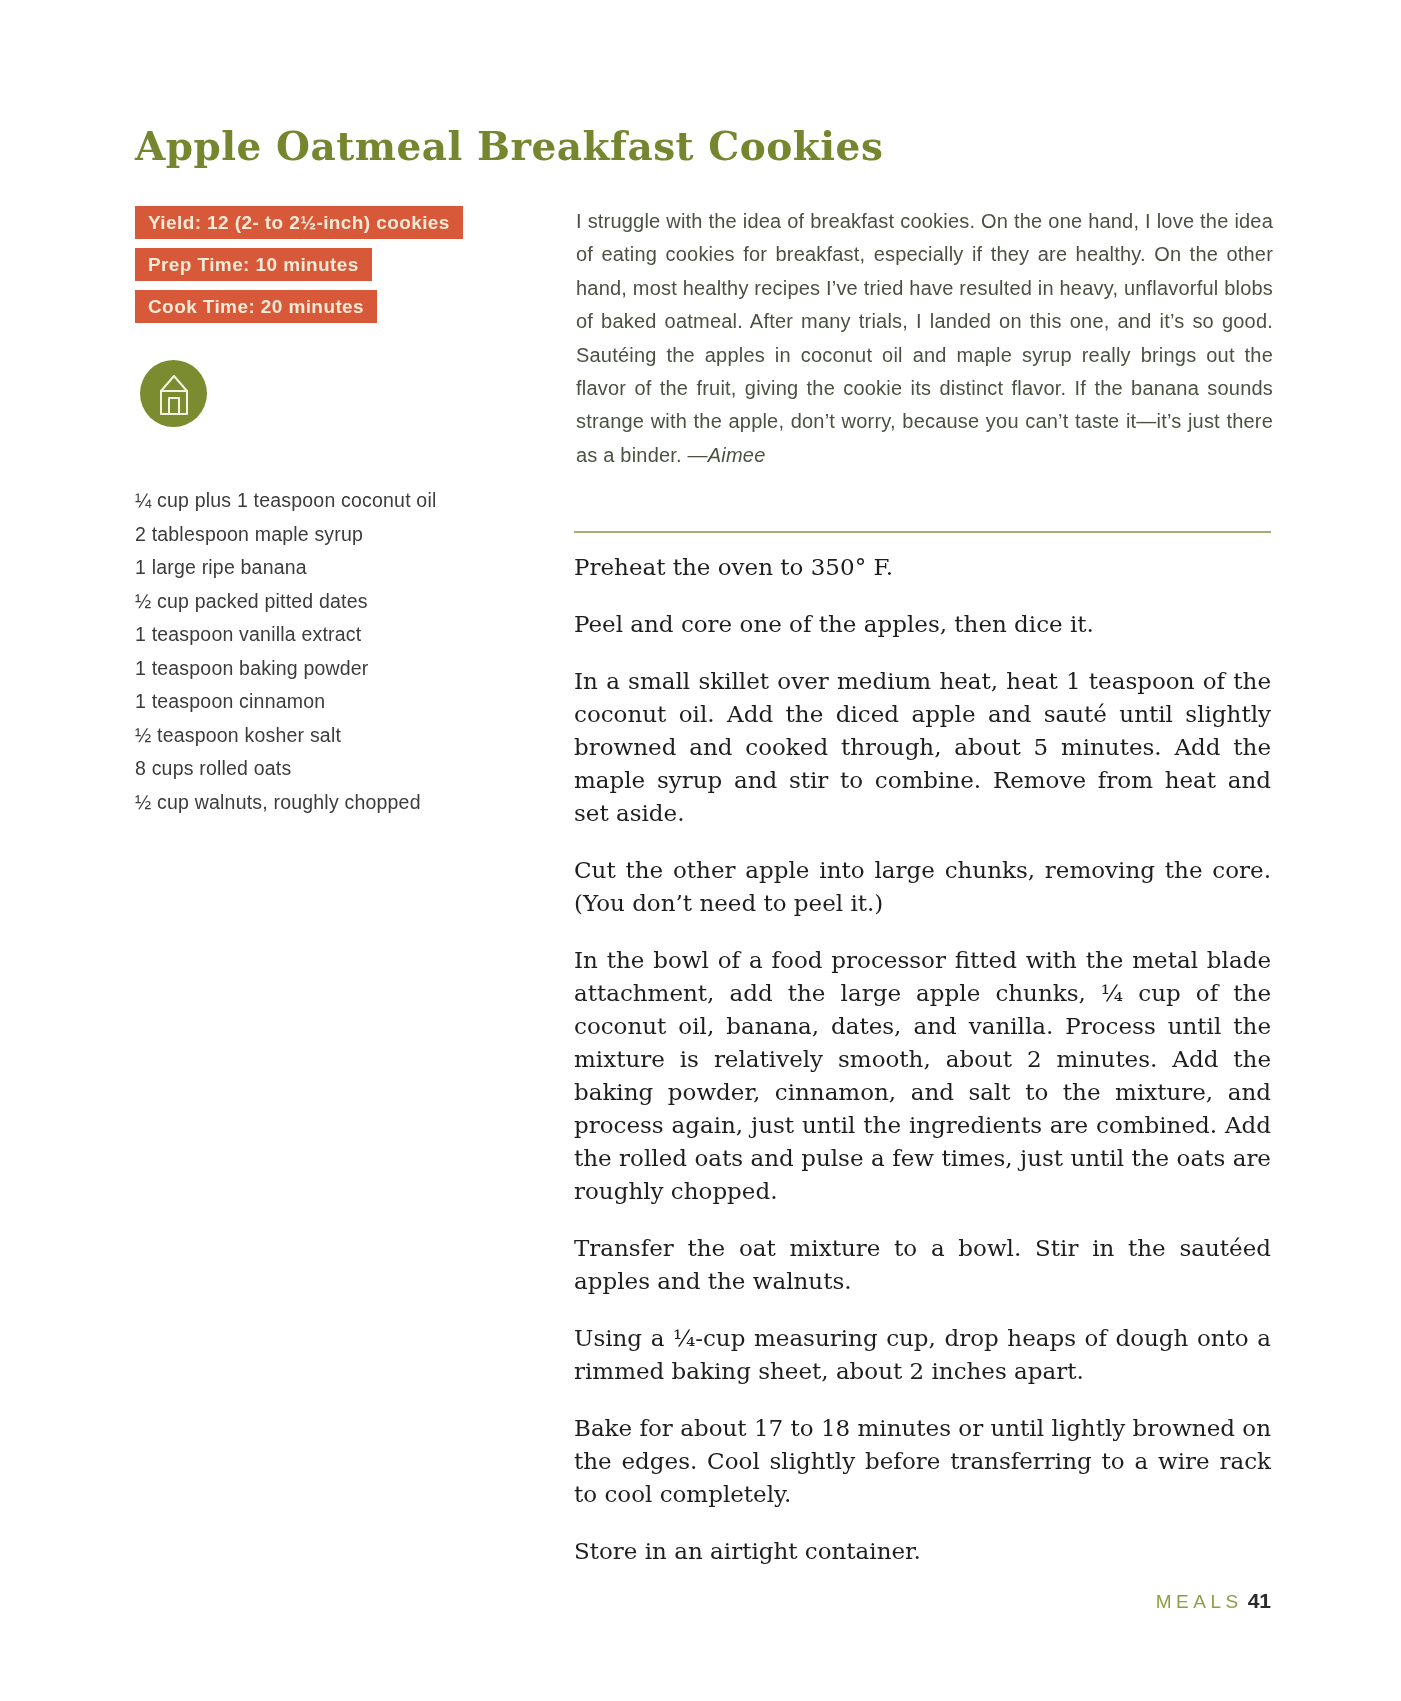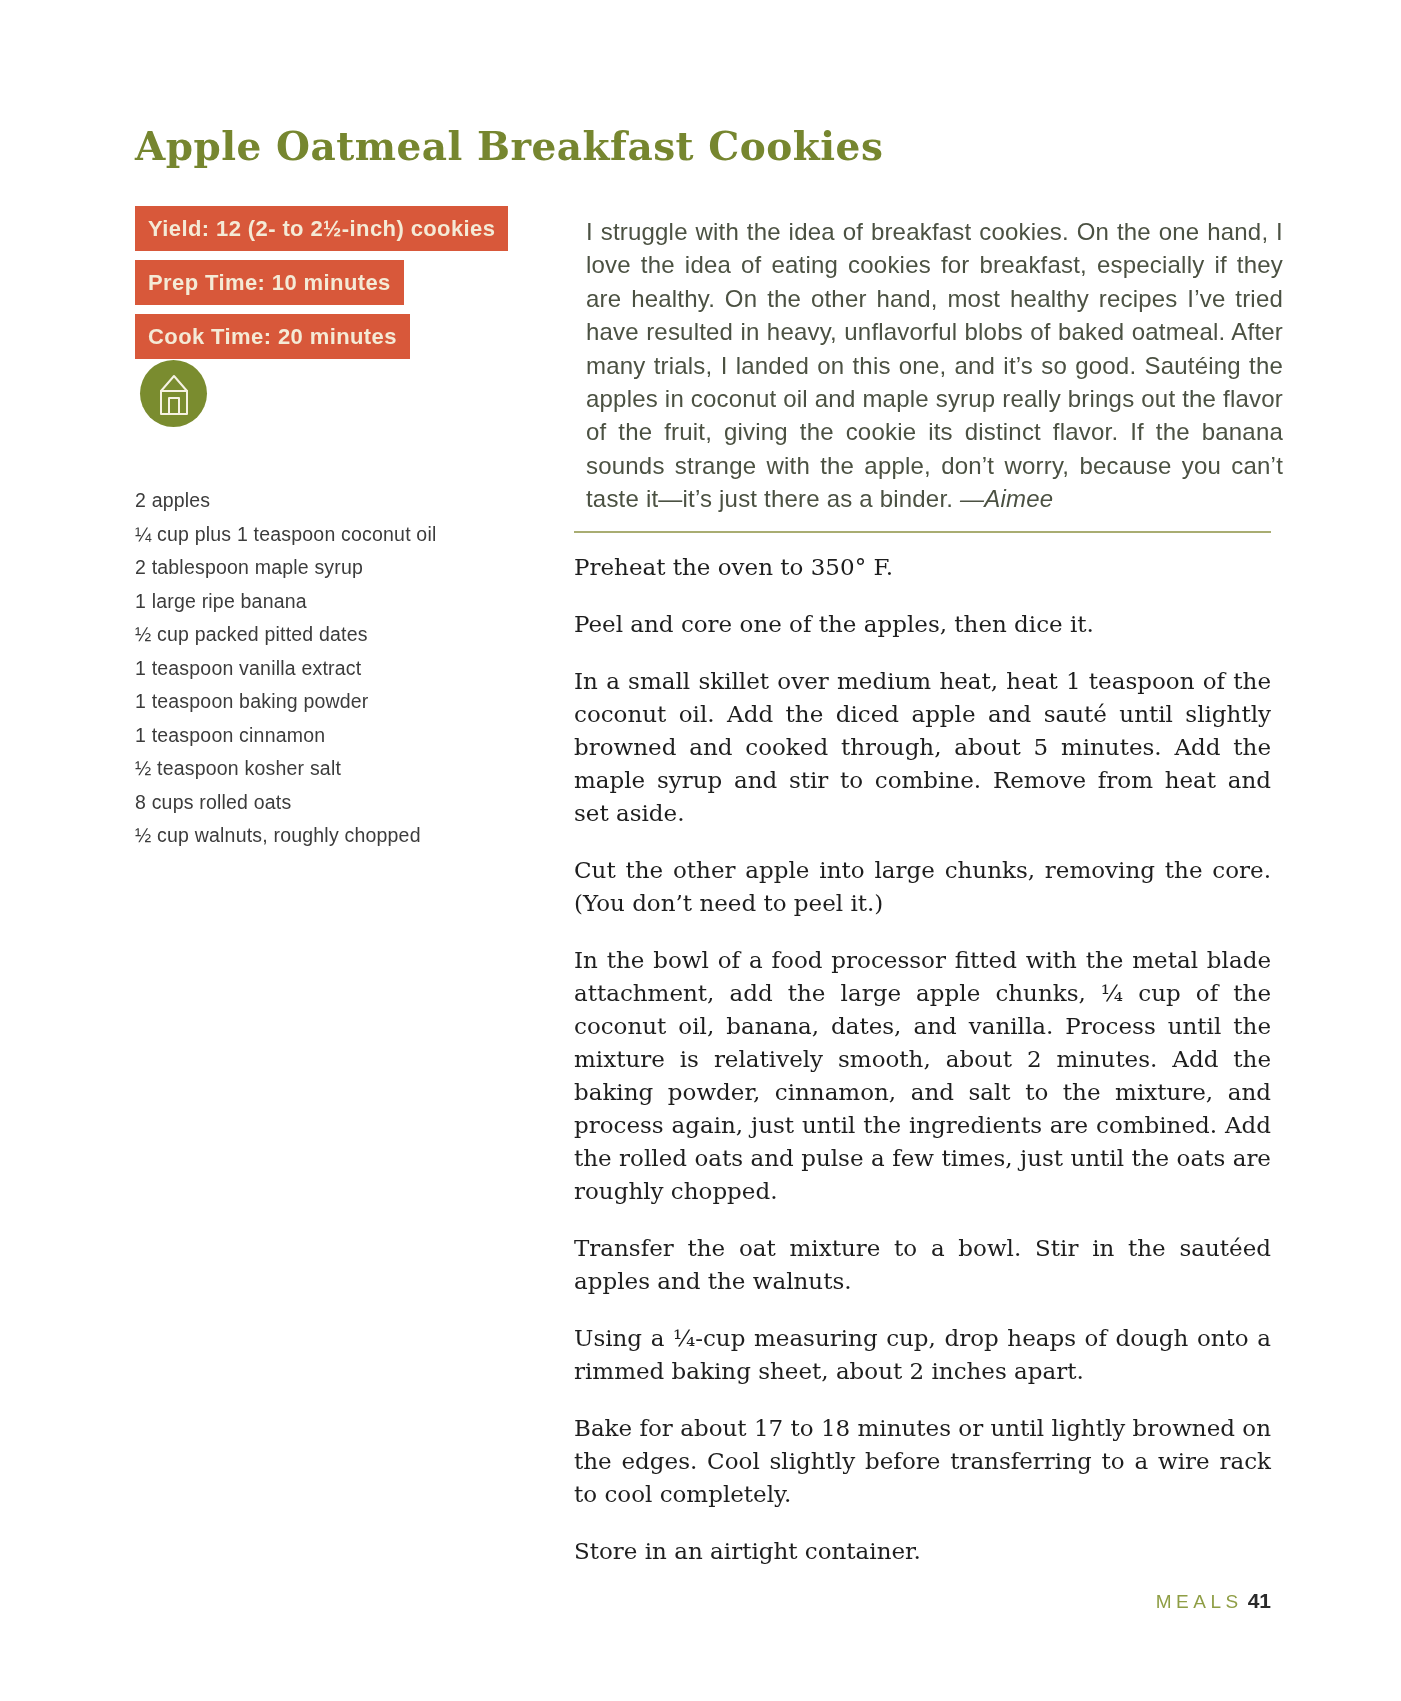--- a/index.html
+++ b/index.html
@@ -38,25 +38,25 @@
     left: 135px;
     top: 206px;
     display: flex;
     flex-direction: column;
     align-items: flex-start;
     gap: 9px;
   }
   .badge {
     background: var(--badge-orange);
     color: var(--badge-text);
-    font-size: 22px;
+    font-size: 19px;
     font-weight: 700;
     letter-spacing: 0.4px;
     line-height: 23px;
-    padding: 11px 13px;
+    padding: 5px 13px;
     white-space: nowrap;
   }
 
   
   .icon-circle {
     position: absolute;
     left: 140px;
     top: 360px;
     width: 67px;
     height: 67px;
@@ -81,22 +81,22 @@
     letter-spacing: 0.2px;
     color: var(--ingredient-text);
   }
 
   
   .intro {
     position: absolute;
     left: 574px;
     top: 203px;
     width: 697px;
-    margin: 12px;
-    font-size: 24px;
+    margin: 2px;
+    font-size: 20px;
     line-height: 33.4px;
     letter-spacing: 0.2px;
     text-align: justify;
     color: var(--intro-text);
   }
   .intro em { font-style: italic; }
 
   .rule {
     position: absolute;
     left: 574px;
@@ -162,21 +162,20 @@
 
   <div class="icon-circle">
     <svg width="40" height="44" viewBox="0 0 40 44" fill="none" stroke="#f6f2e3" stroke-width="2" stroke-linejoin="round" stroke-linecap="round">
       <path d="M20 4 L33 19 L33 42 L7 42 L7 19 Z"></path>
       <line x1="7" y1="19" x2="33" y2="19"></line>
       <path d="M15 42 L15 26 L25 26 L25 42"></path>
     </svg>
   </div>
 
   <ul class="ingredients">
-    <li>2 apples</li>
     <li>¼ cup plus 1 teaspoon coconut oil</li>
     <li>2 tablespoon maple syrup</li>
     <li>1 large ripe banana</li>
     <li>½ cup packed pitted dates</li>
     <li>1 teaspoon vanilla extract</li>
     <li>1 teaspoon baking powder</li>
     <li>1 teaspoon cinnamon</li>
     <li>½ teaspoon kosher salt</li>
     <li>8 cups rolled oats</li>
     <li>½ cup walnuts, roughly chopped</li>

